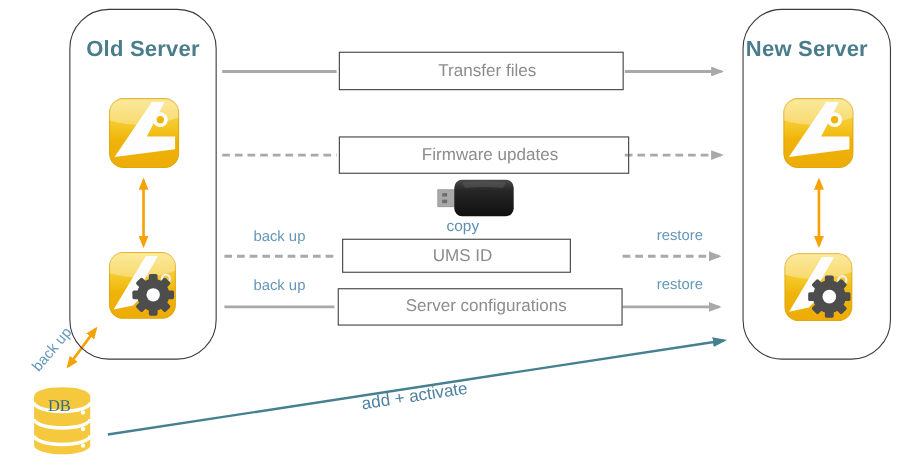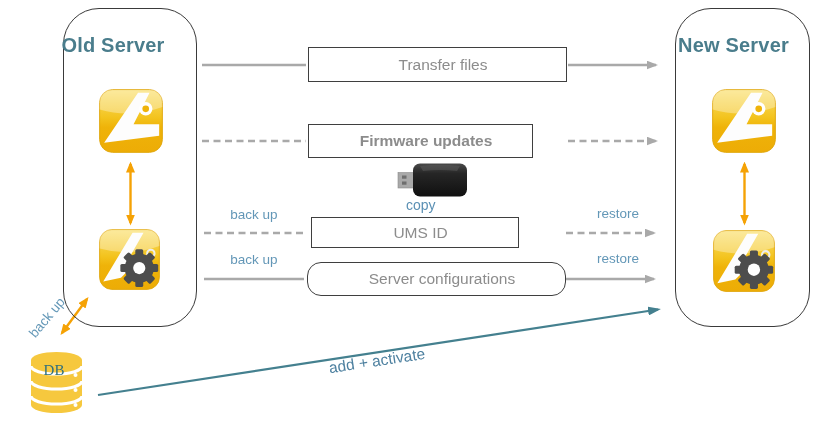--- a/index.html
+++ b/index.html
@@ -128,27 +128,27 @@
 
     <use href="#igelApp" x="99" y="89" width="64" height="64"></use>
     <use href="#igelConsole" x="99" y="229" width="61" height="61"></use>
     <use href="#igelApp" x="712" y="89" width="64" height="64"></use>
     <use href="#igelConsole" x="713" y="230" width="62" height="62"></use>
   </svg>
 
   <div class="server-box" style="left:63px;top:8px;width:134px;height:319px;"></div>
   <div class="server-box" style="left:675px;top:8px;width:135px;height:319px;"></div>
 
-  <div class="server-title" style="left:47px;top:34px;width:132px;">Old Server</div>
+  <div class="server-title" style="left:64px;top:34px;width:132px;">Old Server</div>
   <div class="server-title" style="left:675px;top:34px;width:117px;">New Server</div>
 
   <div class="flow-box" style="left:308px;top:47px;width:259px;height:35px;">Transfer files</div>
-  <div class="flow-box" style="left:308px;top:124px;width:225px;height:34px;font-weight:bold;">Firmware updates</div>
+  <div class="flow-box" style="left:308px;top:124px;width:264px;height:34px;">Firmware updates</div>
   <div class="flow-box" style="left:311px;top:217px;width:208px;height:31px;">UMS ID</div>
-  <div class="flow-box" style="left:307px;top:262px;width:259px;height:34px;border-radius:14px;">Server configurations</div>
+  <div class="flow-box" style="left:307px;top:262px;width:259px;height:34px;">Server configurations</div>
 
   <div class="small-lbl" style="left:206px;top:207px;width:96px;">back up</div>
   <div class="small-lbl" style="left:206px;top:252px;width:96px;">back up</div>
   <div class="small-lbl" style="left:570px;top:206px;width:96px;">restore</div>
   <div class="small-lbl" style="left:570px;top:251px;width:96px;">restore</div>
 
   <div class="copy-lbl" style="left:406px;top:197px;width:60px;">copy</div>
 
   <div class="small-lbl rot-backup" style="left:14px;top:310px;width:66px;">back up</div>
   <div class="db-lbl" style="left:33px;top:362px;width:42px;">DB</div>

